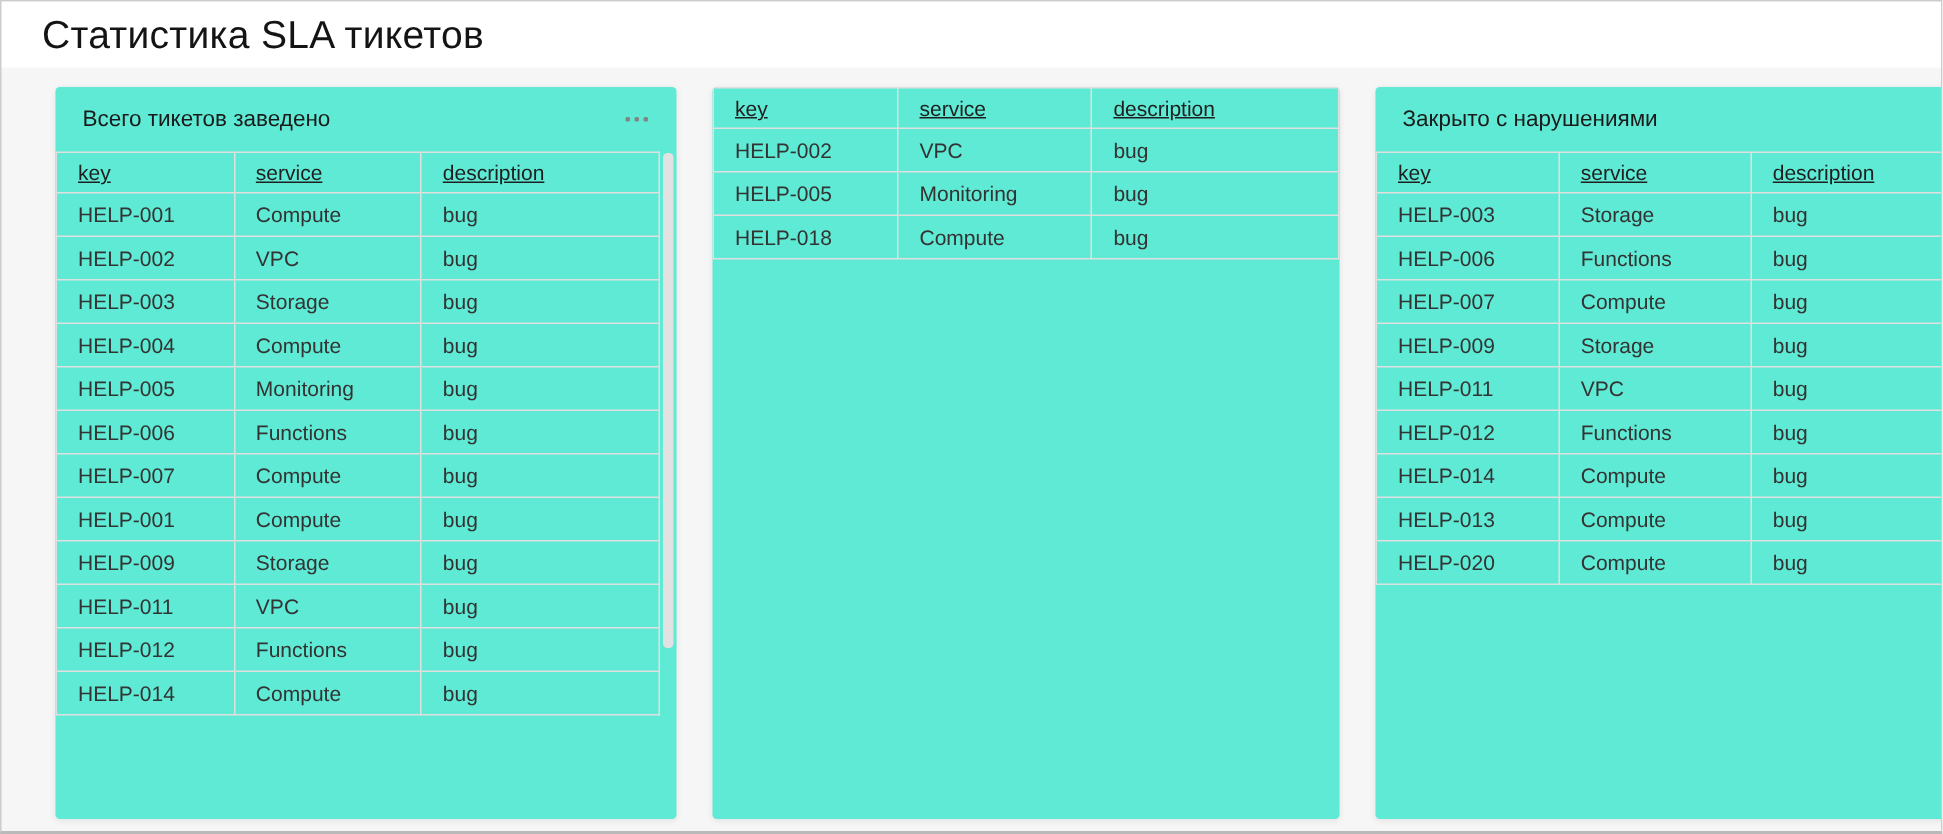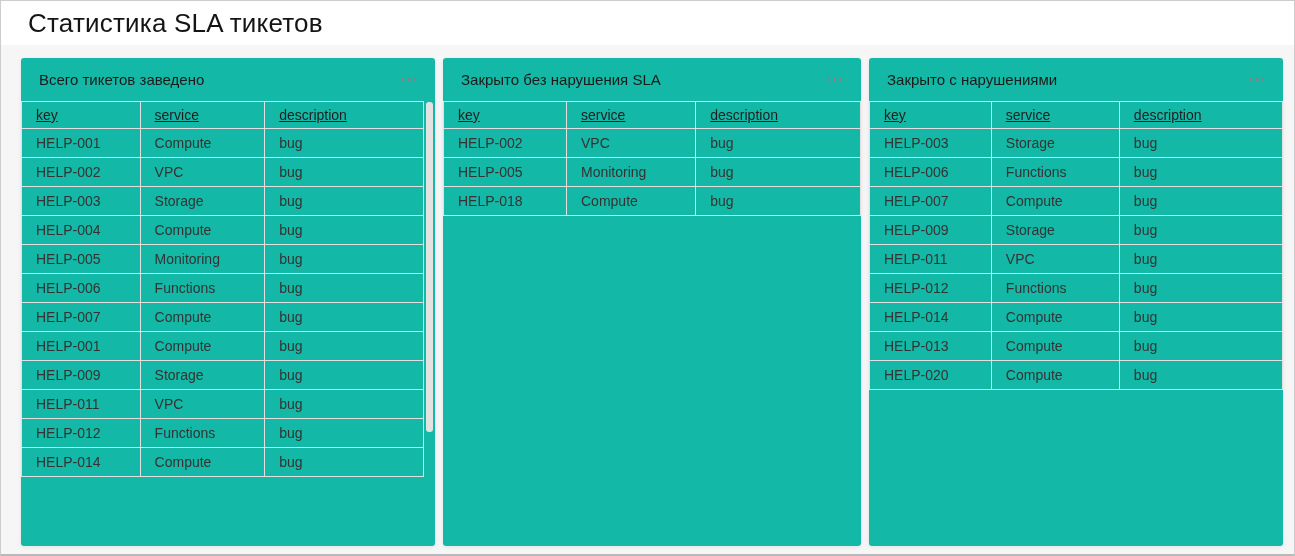--- a/index.html
+++ b/index.html
@@ -32,26 +32,27 @@
   .cards-row {
     display: flex;
     gap: 8px;
     padding: 13px 0 0 20px;
     align-items: flex-start;
   }
 
   .card {
     width: 414px;
     height: 488px;
-    background: #14b8a6;
+    background: #5eead4;
     border-radius: 3px;
     box-shadow: 0 1px 4px rgba(0,0,0,0.08);
     overflow: hidden;
     position: relative;
     flex: none;
+    margin-left: 16px;
   }
   .card:nth-child(2) { width: 418px; }
 
   .card-header {
     height: 43px;
     display: flex;
     align-items: center;
     justify-content: space-between;
     padding: 0 17px 0 18px;
   }
@@ -194,22 +195,57 @@
               <td>HELP-014</td>
               <td>Compute</td>
               <td>bug</td>
             </tr>
           </tbody>
     </table>
     <div class="vscroll"></div>
   </div>
 
   <div class="card">
+    <table>
+      <colgroup>
+        <col style="width:29.5%">
+        <col style="width:31%">
+        <col>
+      </colgroup>
+      <thead>
+            <tr>
+              <th>key</th>
+              <th>service</th>
+              <th>description</th>
+            </tr>
+          </thead>
+      <tbody>
+            <tr>
+              <td>HELP-002</td>
+              <td>VPC</td>
+              <td>bug</td>
+            </tr>
+            <tr>
+              <td>HELP-005</td>
+              <td>Monitoring</td>
+              <td>bug</td>
+            </tr>
+            <tr>
+              <td>HELP-018</td>
+              <td>Compute</td>
+              <td>bug</td>
+            </tr>
+          </tbody>
+    </table>
+
+  </div>
+
+  <div class="card">
     <div class="card-header">
-      <span class="card-title">Закрыто без нарушения SLA</span>
+      <span class="card-title">Закрыто с нарушениями</span>
       <button class="menu-button">
         <span class="dot"></span>
         <span class="dot"></span>
         <span class="dot"></span>
       </button>
     </div>
     <table>
       <colgroup>
         <col style="width:29.5%">
         <col style="width:31%">
@@ -217,63 +253,20 @@
       </colgroup>
       <thead>
             <tr>
               <th>key</th>
               <th>service</th>
               <th>description</th>
             </tr>
           </thead>
       <tbody>
             <tr>
-              <td>HELP-002</td>
-              <td>VPC</td>
-              <td>bug</td>
-            </tr>
-            <tr>
-              <td>HELP-005</td>
-              <td>Monitoring</td>
-              <td>bug</td>
-            </tr>
-            <tr>
-              <td>HELP-018</td>
-              <td>Compute</td>
-              <td>bug</td>
-            </tr>
-          </tbody>
-    </table>
-
-  </div>
-
-  <div class="card">
-    <div class="card-header">
-      <span class="card-title">Закрыто с нарушениями</span>
-      <button class="menu-button">
-        <span class="dot"></span>
-        <span class="dot"></span>
-        <span class="dot"></span>
-      </button>
-    </div>
-    <table>
-      <colgroup>
-        <col style="width:29.5%">
-        <col style="width:31%">
-        <col>
-      </colgroup>
-      <thead>
-            <tr>
-              <th>key</th>
-              <th>service</th>
-              <th>description</th>
-            </tr>
-          </thead>
-      <tbody>
-            <tr>
               <td>HELP-003</td>
               <td>Storage</td>
               <td>bug</td>
             </tr>
             <tr>
               <td>HELP-006</td>
               <td>Functions</td>
               <td>bug</td>
             </tr>
             <tr>

